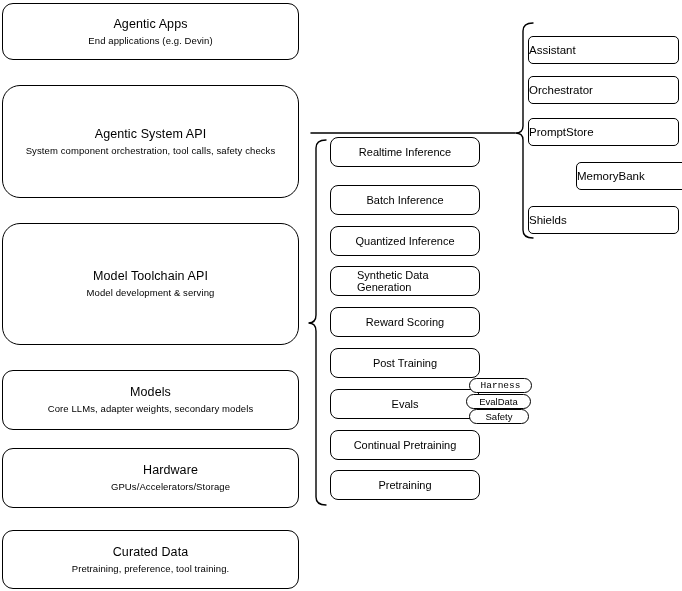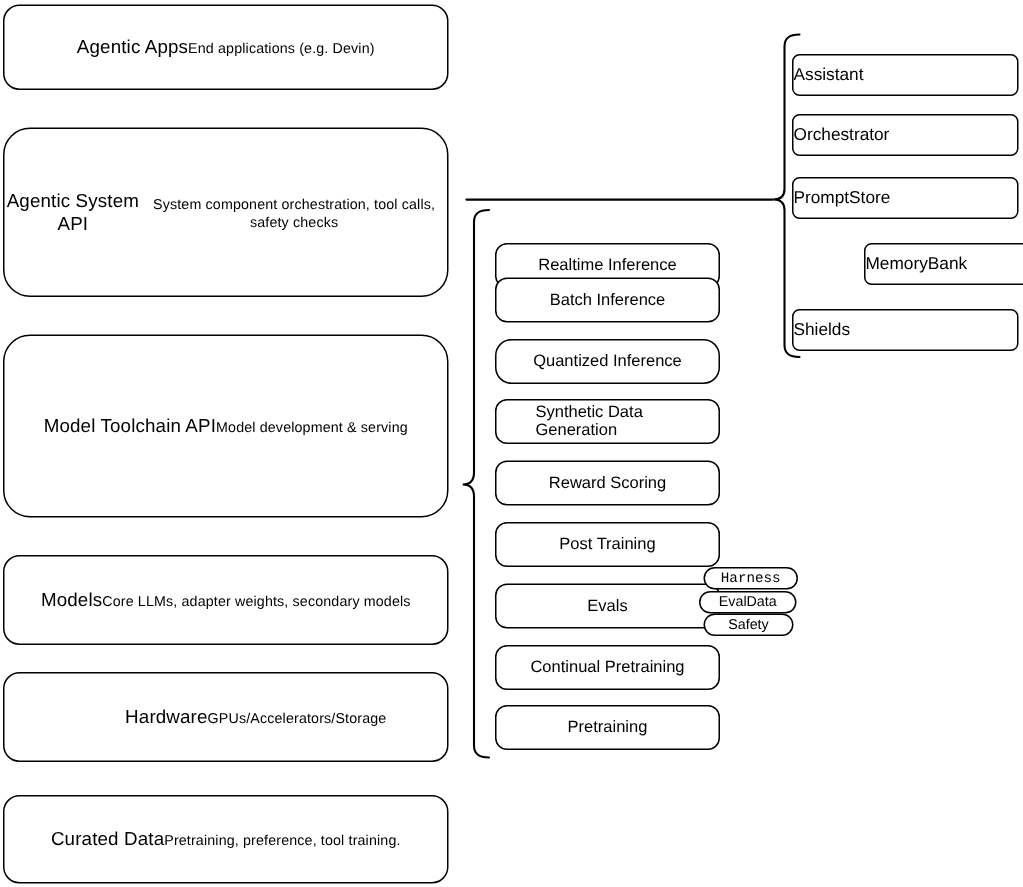--- a/index.html
+++ b/index.html
@@ -14,21 +14,21 @@
     height: 591px;
     background: #ffffff;
     overflow: hidden;
   }
   .node {
     position: absolute;
     box-sizing: border-box;
     border: 1.5px solid #000000;
     background: #ffffff;
     display: flex;
-    flex-direction: row;
+    flex-direction: column;
     align-items: center;
     justify-content: center;
     text-align: center;
     z-index: 1;
   }
   .node .t {
     font-size: 12.5px;
     line-height: 15px;
     letter-spacing: 0.1px;
   }
@@ -125,27 +125,27 @@
   <div class="node small" style="top:448px; height:60px;padding-left:40px;">
     <div class="t">Hardware</div>
     <div class="s">GPUs/Accelerators/Storage</div>
   </div>
 
   <div class="node small" style="top:530px; height:59px;">
     <div class="t">Curated Data</div>
     <div class="s">Pretraining, preference, tool training.</div>
   </div>
 
-  <div class="mnode" style="top:162px;">
+  <div class="mnode" style="top:137px;">
     <span>Realtime Inference</span>
   </div>
   <div class="mnode" style="top:185px;">
     <span>Batch Inference</span>
   </div>
-  <div class="mnode" style="top:226px;border-radius:11px;">
+  <div class="mnode" style="top:226px;">
     <span>Quantized Inference</span>
   </div>
   <div class="mnode" style="top:266px;padding-left:26px;">
     <span>Synthetic Data Generation</span>
   </div>
   <div class="mnode" style="top:307px;">
     <span>Reward Scoring</span>
   </div>
   <div class="mnode" style="top:348px;">
     <span>Post Training</span>

